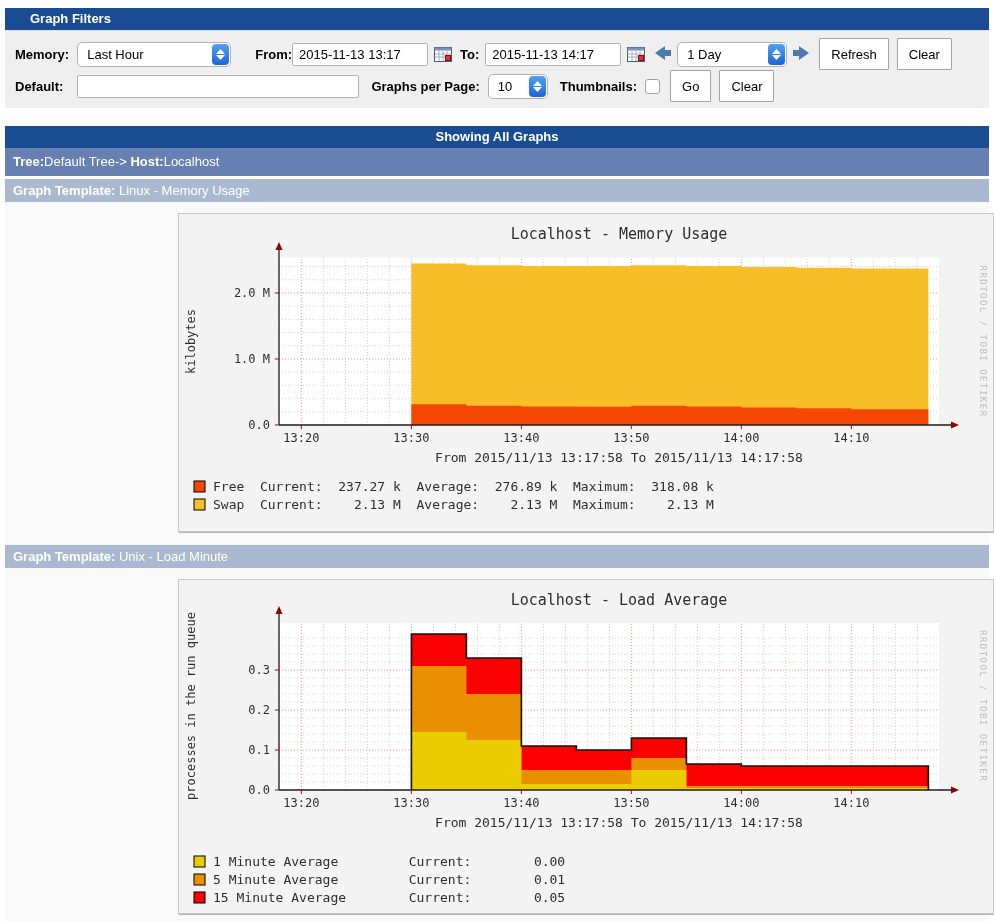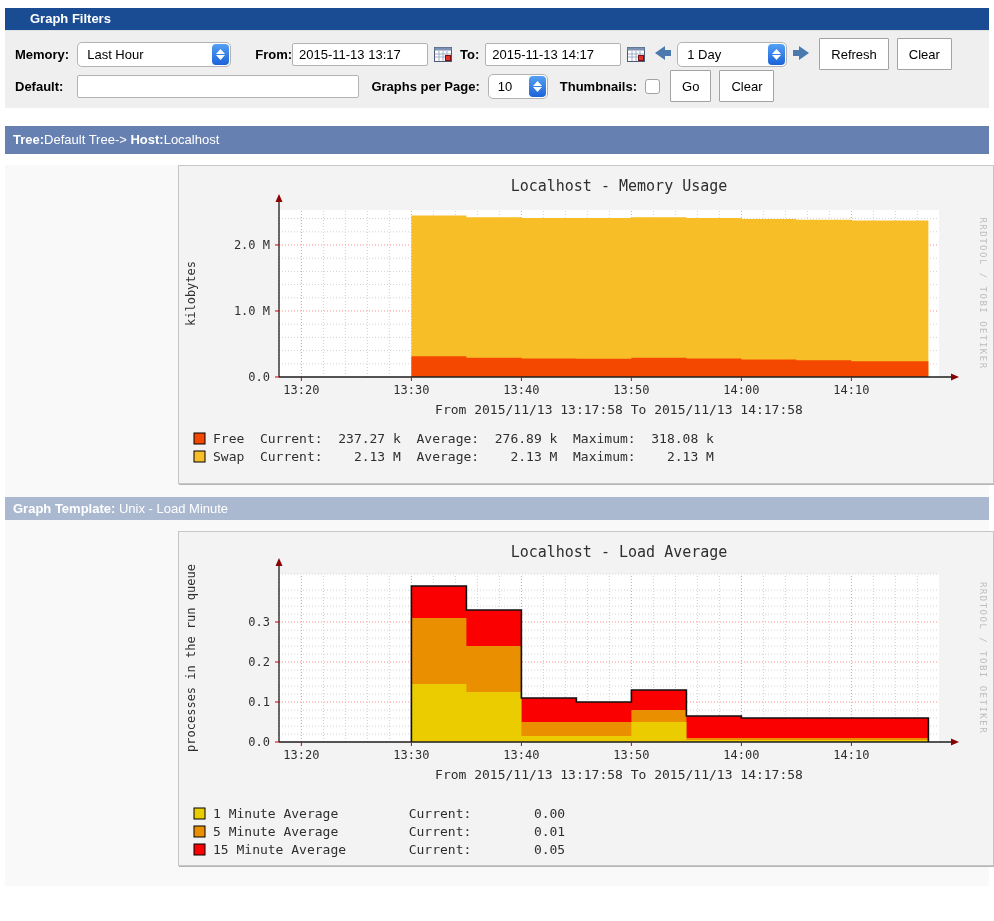--- a/index.html
+++ b/index.html
@@ -120,27 +120,34 @@
       </span>
       <span class="lbl" style="margin-left:12px;">Thumbnails:</span>
       <input type="checkbox" class="chk" style="margin-left: 8px;">
       <button class="btn" style="margin-left:10px;">Go</button>
       <button class="btn" style="margin-left:8px;">Clear</button>
     </div>
   </div>
 
   <div class="gapwhite"></div>
 
+  <div class="showbar">
+    <span>Showing All Graphs</span>
+  </div>
 
   <div class="treebar">
     <b>Tree:</b><span>Default Tree-&gt; </span><b>Host:</b><span>Localhost</span>
   </div>
 
   <div class="content">
 
+    <div class="tplbar">
+      <span class="tpl-label">Graph Template:</span>
+      <span>Linux - Memory Usage</span>
+    </div>
     <div class="graph-panel">
       <svg id="chart0" width="812" height="317" viewBox="0 0 812 317">
           <rect x="0" y="0" width="812" height="317" fill="#f3f3f3"></rect>
           <rect x="100" y="44" width="660" height="167" fill="#ffffff"></rect>
           <line x1="100.39600000000024" y1="211" x2="100.39600000000024" y2="44" stroke="#d2d2d2" stroke-width="1" stroke-dasharray="1,2"></line>
           <line x1="144.3960000000001" y1="211" x2="144.3960000000001" y2="44" stroke="#d2d2d2" stroke-width="1" stroke-dasharray="1,2"></line>
           <line x1="166.39600000000002" y1="211" x2="166.39600000000002" y2="44" stroke="#d2d2d2" stroke-width="1" stroke-dasharray="1,2"></line>
           <line x1="188.39599999999993" y1="211" x2="188.39599999999993" y2="44" stroke="#d2d2d2" stroke-width="1" stroke-dasharray="1,2"></line>
           <line x1="210.39599999999984" y1="211" x2="210.39599999999984" y2="44" stroke="#d2d2d2" stroke-width="1" stroke-dasharray="1,2"></line>
           <line x1="254.3959999999997" y1="211" x2="254.3959999999997" y2="44" stroke="#d2d2d2" stroke-width="1" stroke-dasharray="1,2"></line>

